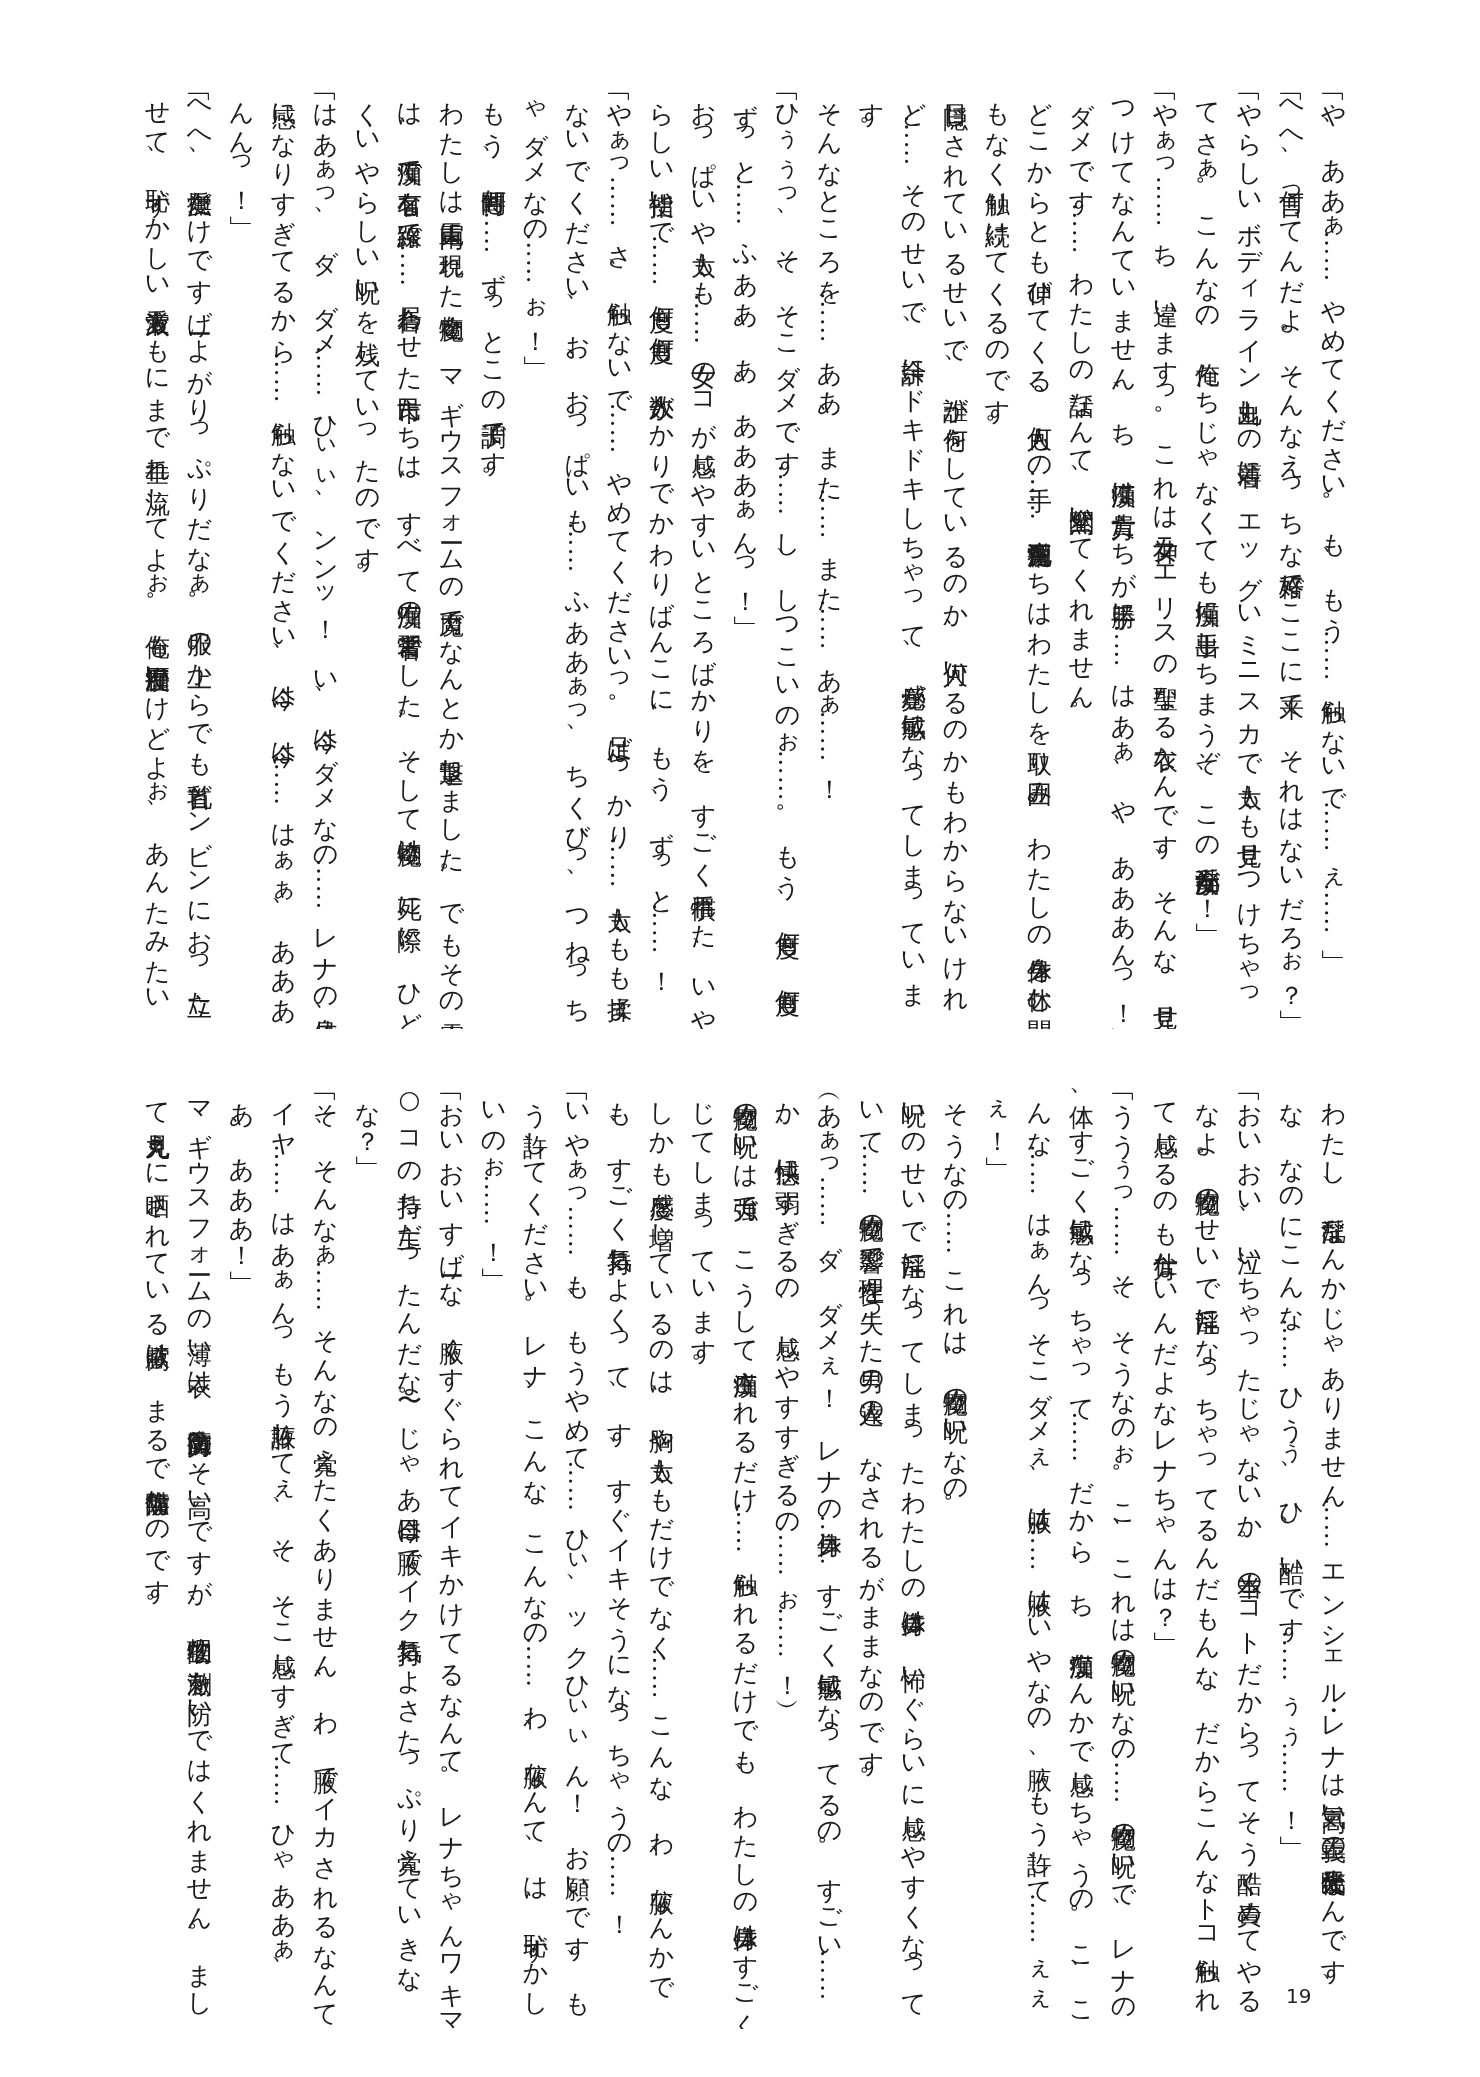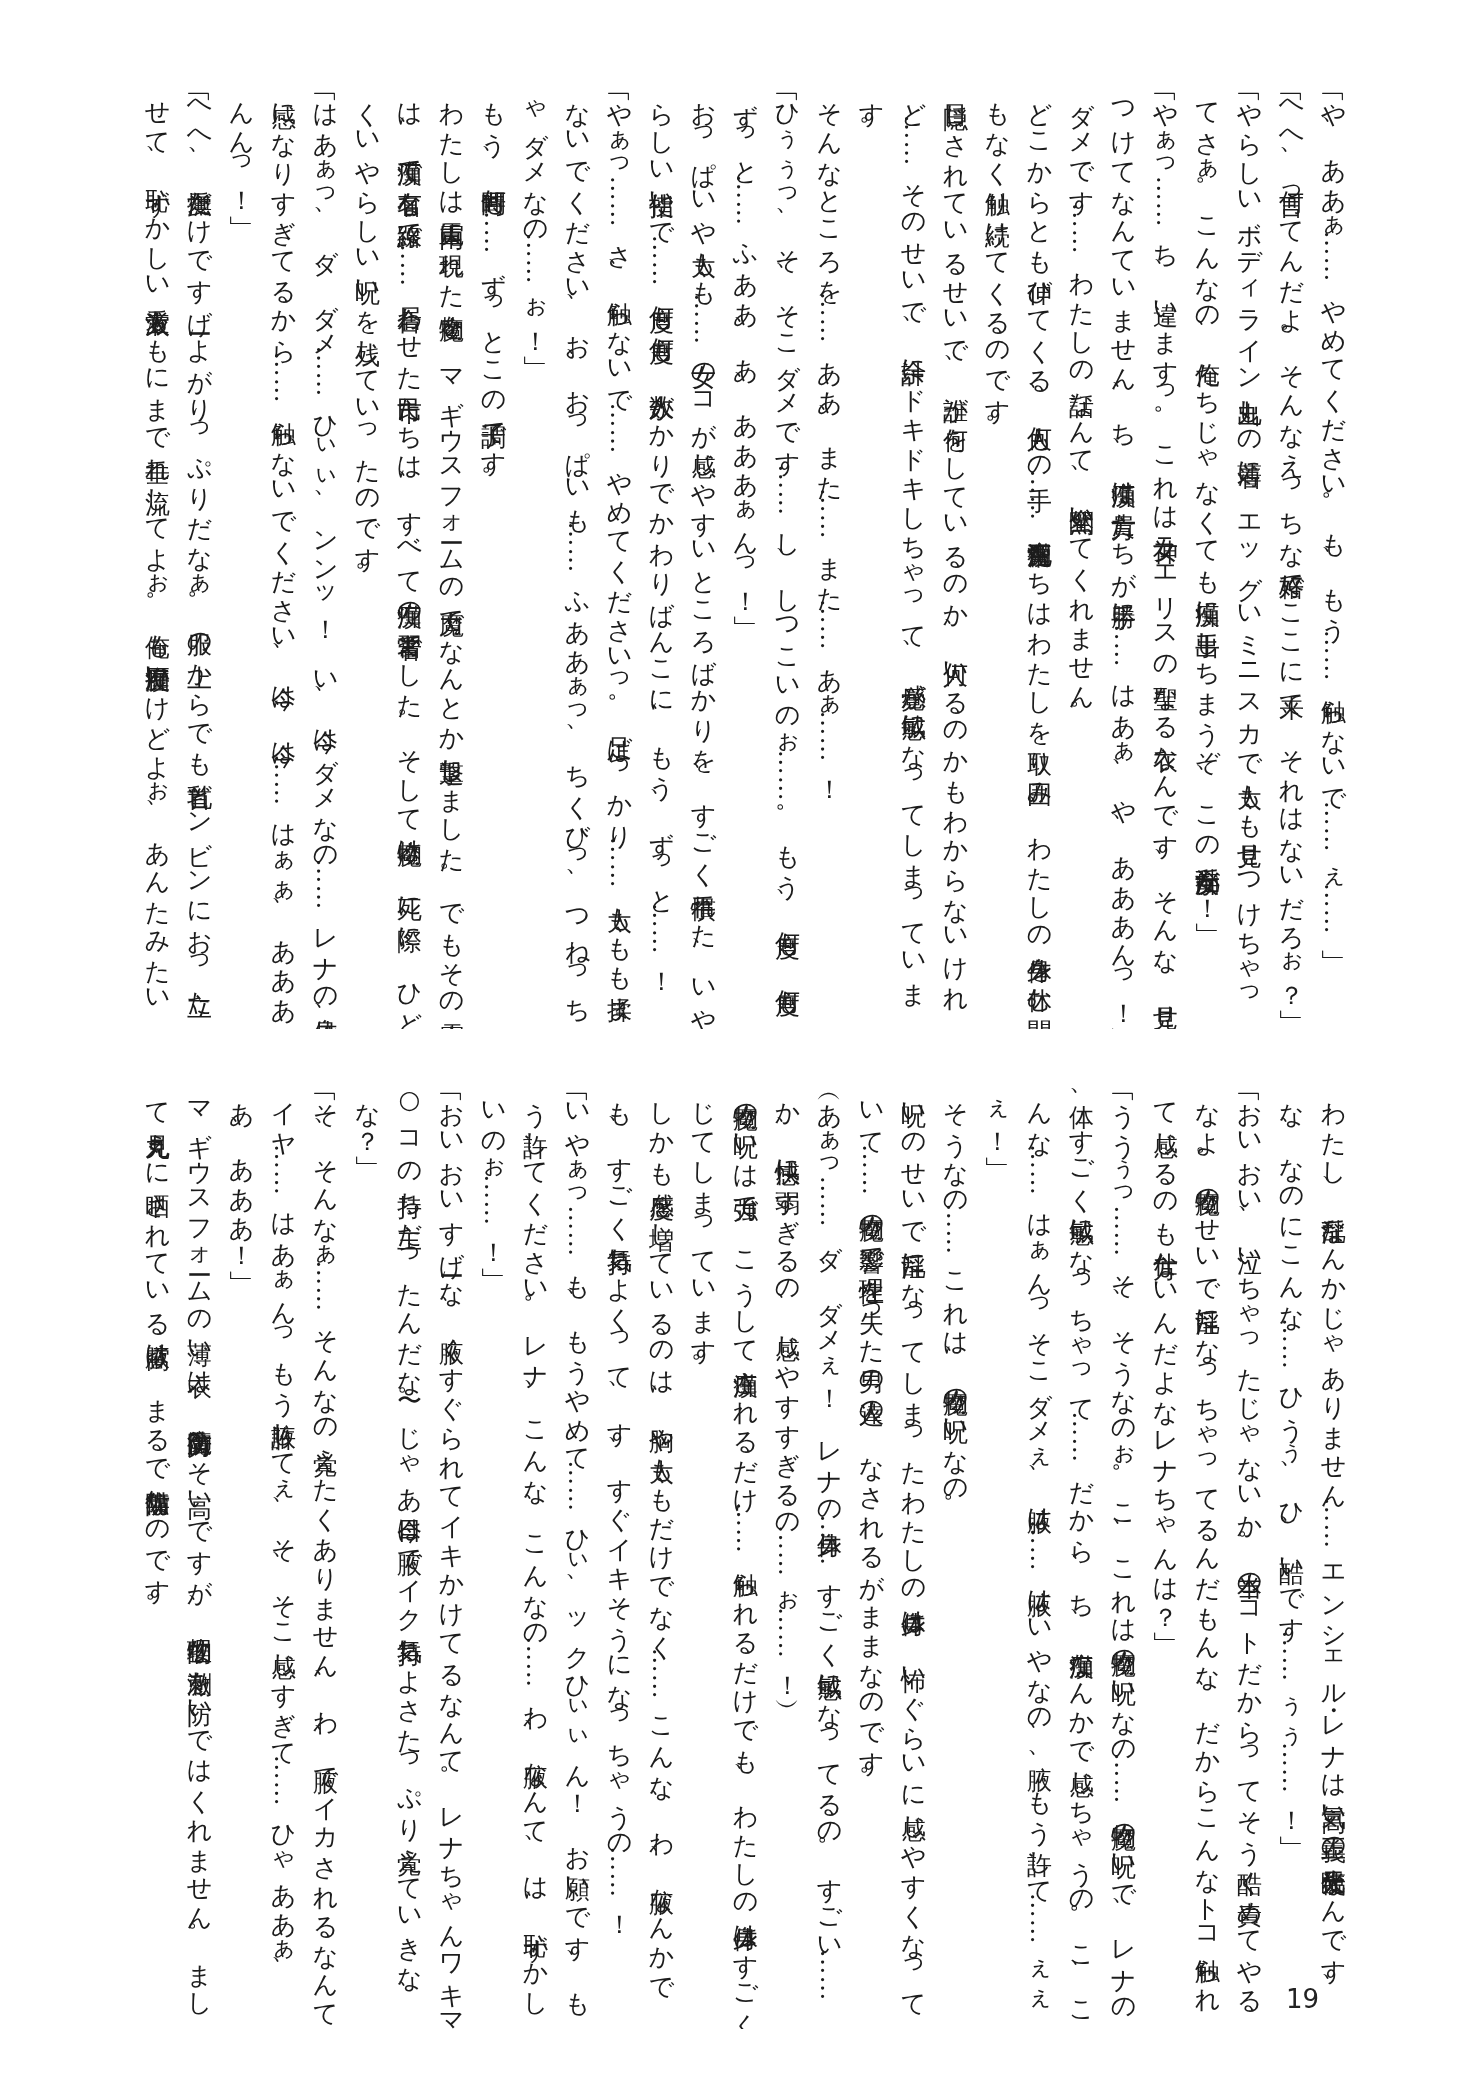--- a/index.html
+++ b/index.html
@@ -31,21 +31,21 @@
   #text-block-top { top: 85px; }
   #text-block-bottom { top: 1085px; }
   .text-block p {
     margin: 0;
     padding: 0;
   }
   .page-number {
     position: absolute;
     left: 1286px;
     top: 1984px;
-    font-size: 26px;
+    font-size: 20px;
     font-family: "DejaVu Sans", "Liberation Sans", sans-serif;
     color: #222222;
   }
 </style>
 </head>
 <body>
 
 <div class="page">
 
   <div class="text-block" id="text-block-top">

